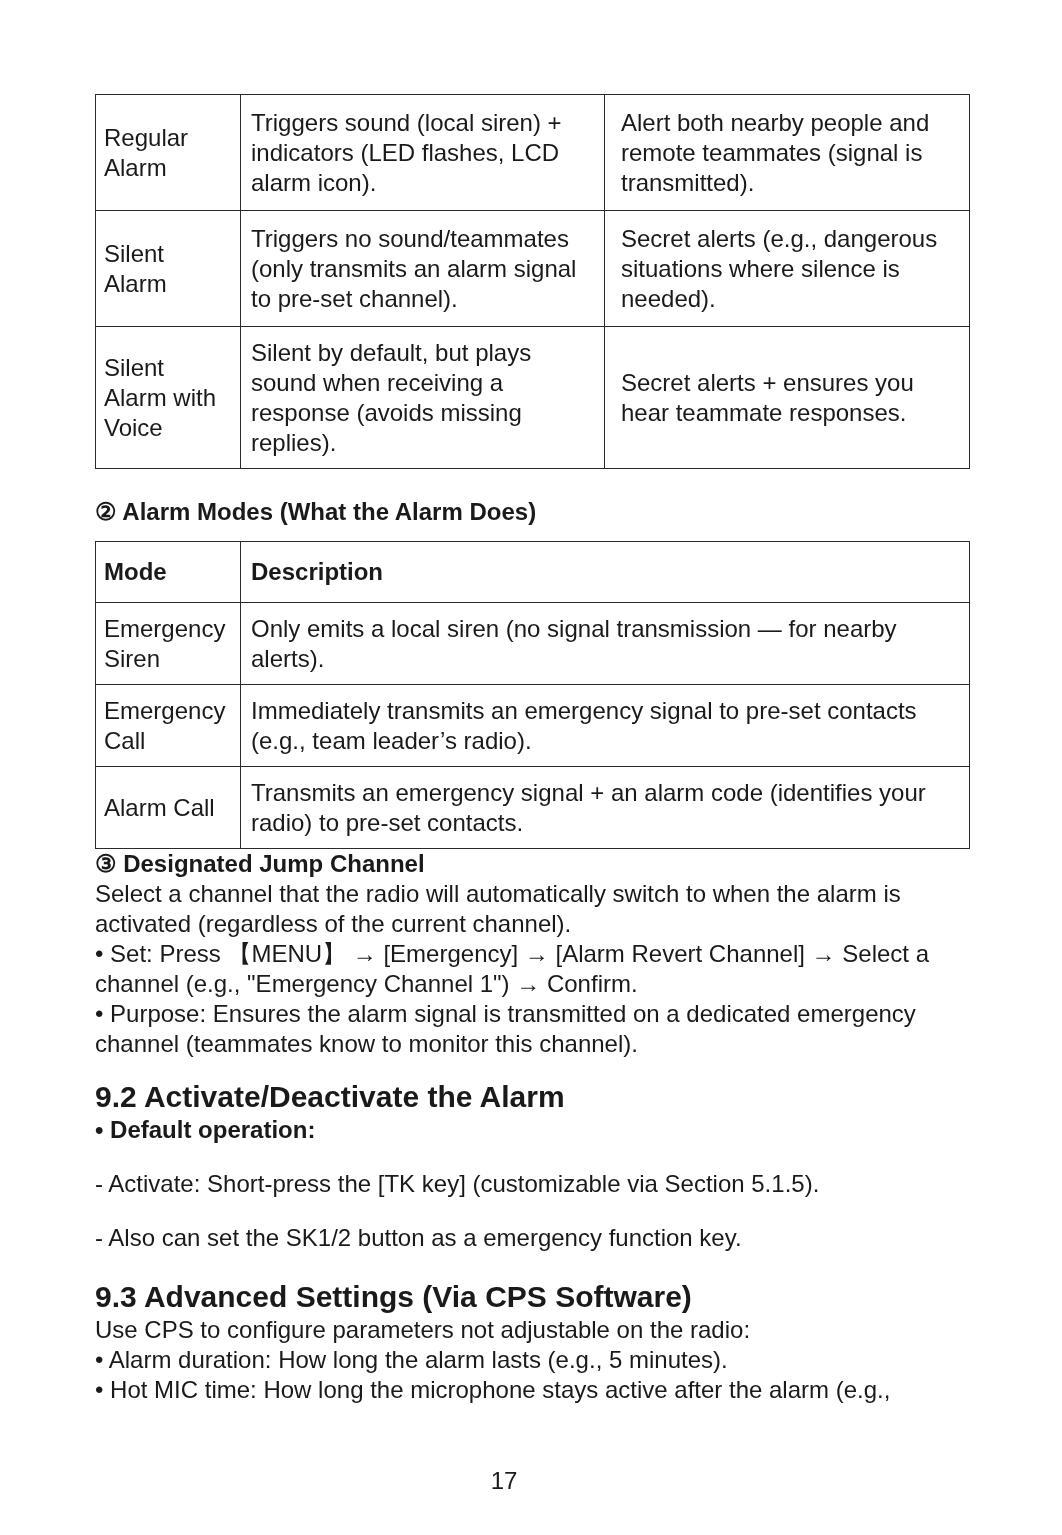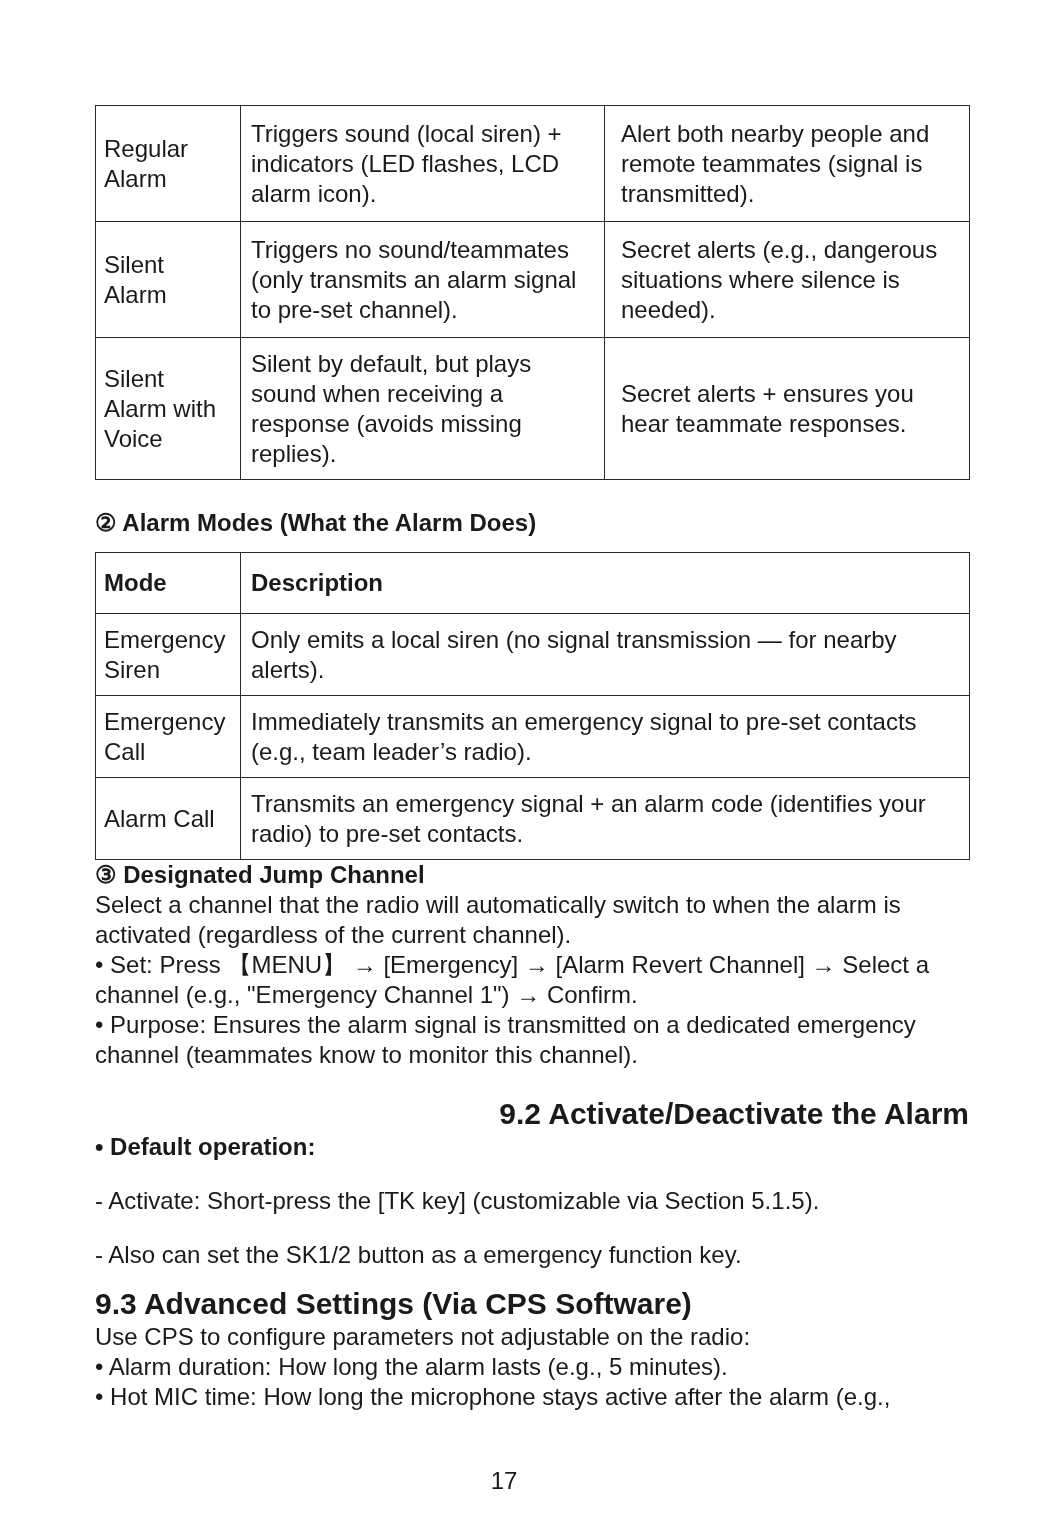--- a/index.html
+++ b/index.html
@@ -1,20 +1,20 @@
 <!DOCTYPE html>
 <html><head>
 <meta charset="utf-8">
 <style>
   html, body { margin: 0; padding: 0; background: #ffffff; }
   body {
     width: 1062px; height: 1535px; position: relative; overflow: hidden;
     font-family: "Liberation Sans", sans-serif; color: #1a1a1a;
   }
-  .page { position: absolute; left: 95px; top: 105px; width: 874px; }
+  .page { position: absolute; left: 95px; top: 94px; width: 874px; }
   table { border-collapse: collapse; width: 874px; table-layout: fixed; }
   td, th {
     border: 1.5px solid #2a2a2a; vertical-align: middle; text-align: left;
     font-size: 24px; line-height: 30px; padding: 0 8px; font-weight: normal;
   }
   .t1 col.c1 { width: 145px; }
   .t1 col.c2 { width: 364px; }
   .t1 col.c3 { width: 365px; }
   .t1 tr.r1 td { height: 115px; }
   .t1 tr.r2 td { height: 115px; }
@@ -24,22 +24,22 @@
   .t2 col.c1 { width: 145px; }
   .t2 col.c2 { width: 729px; }
   .t2 th { font-weight: bold; height: 60px; }
   .t2 tr.row td { height: 81px; }
   .t2 td.c2, .t2 th.c2 { padding-left: 10px; }
   .subhead { font-weight: bold; font-size: 24px; line-height: 30px; }
   .sh2 { margin-top: 28px; margin-bottom: 14px; }
   .sh3 { }
   .para { font-size: 24px; line-height: 30px; }
   .h2 { font-weight: bold; font-size: 30px; line-height: 36px; }
-  .h92 { margin-top: 26px; text-align: right; }
-  .h93 { margin-top: 16px; }
+  .h92 { margin-top: 20px; }
+  .h93 { margin-top: 26px; }
   .dash { padding-left: 0; margin-top: 24px; }
   .pagenum {
     position: absolute; left: 0; width: 1008px; top: 1466px;
     text-align: center; font-size: 24px; line-height: 30px;
   }
 </style>
 </head>
 <body>
 
 <div class="page">

